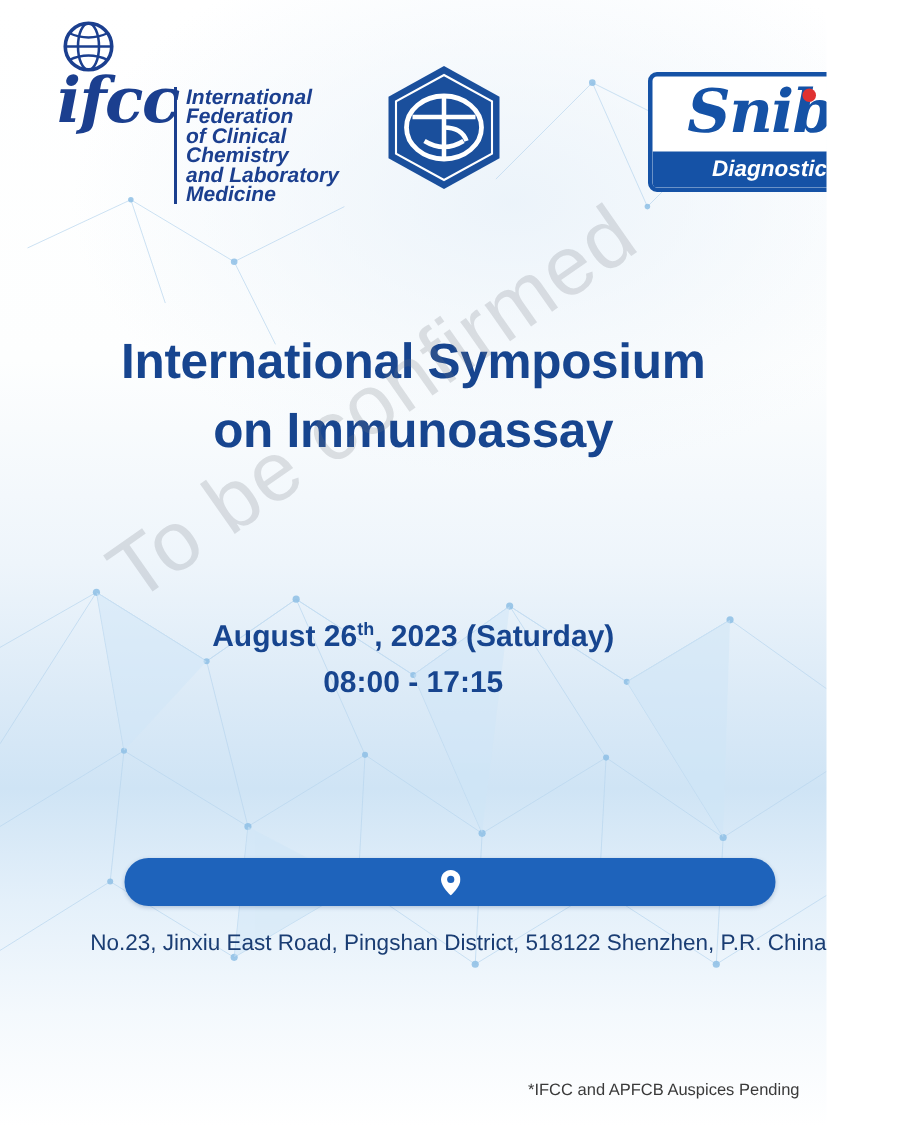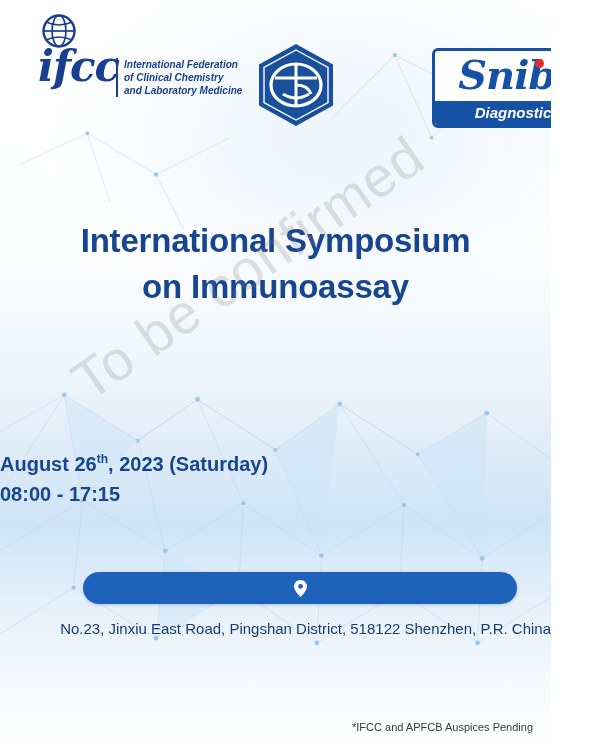--- a/index.html
+++ b/index.html
@@ -66,21 +66,21 @@
     color: #1b3f8f;
     line-height: 42px;
   }
   .ifcc-sub {
     position: absolute;
     left: 78px;
     top: 44px;
     font-family: "Liberation Sans", sans-serif;
     font-style: italic;
     font-weight: bold;
-    font-size: 10px;
+    font-size: 14px;
     line-height: 13px;
     color: #1b3f8f;
     border-left: 2px solid #1b3f8f;
     padding-left: 6px;
   }
 
   
   .apfcb {
     position: absolute;
     left: 253px;
@@ -153,24 +153,24 @@
     color: #17458f;
     font-weight: bold;
     font-size: 33px;
     line-height: 46px;
     letter-spacing: -0.2px;
   }
 
   
   .datetime {
     position: absolute;
-    top: 444px;
-    left: 0;
-    width: 100%;
-    text-align: left;
+    top: 404px;
+    left: 0;
+    width: 100%;
+    text-align: center;
     color: #17458f;
     font-weight: bold;
     font-size: 20px;
     line-height: 30px;
   }
   .datetime sup {
     font-size: 12px;
     vertical-align: super;
   }
 

